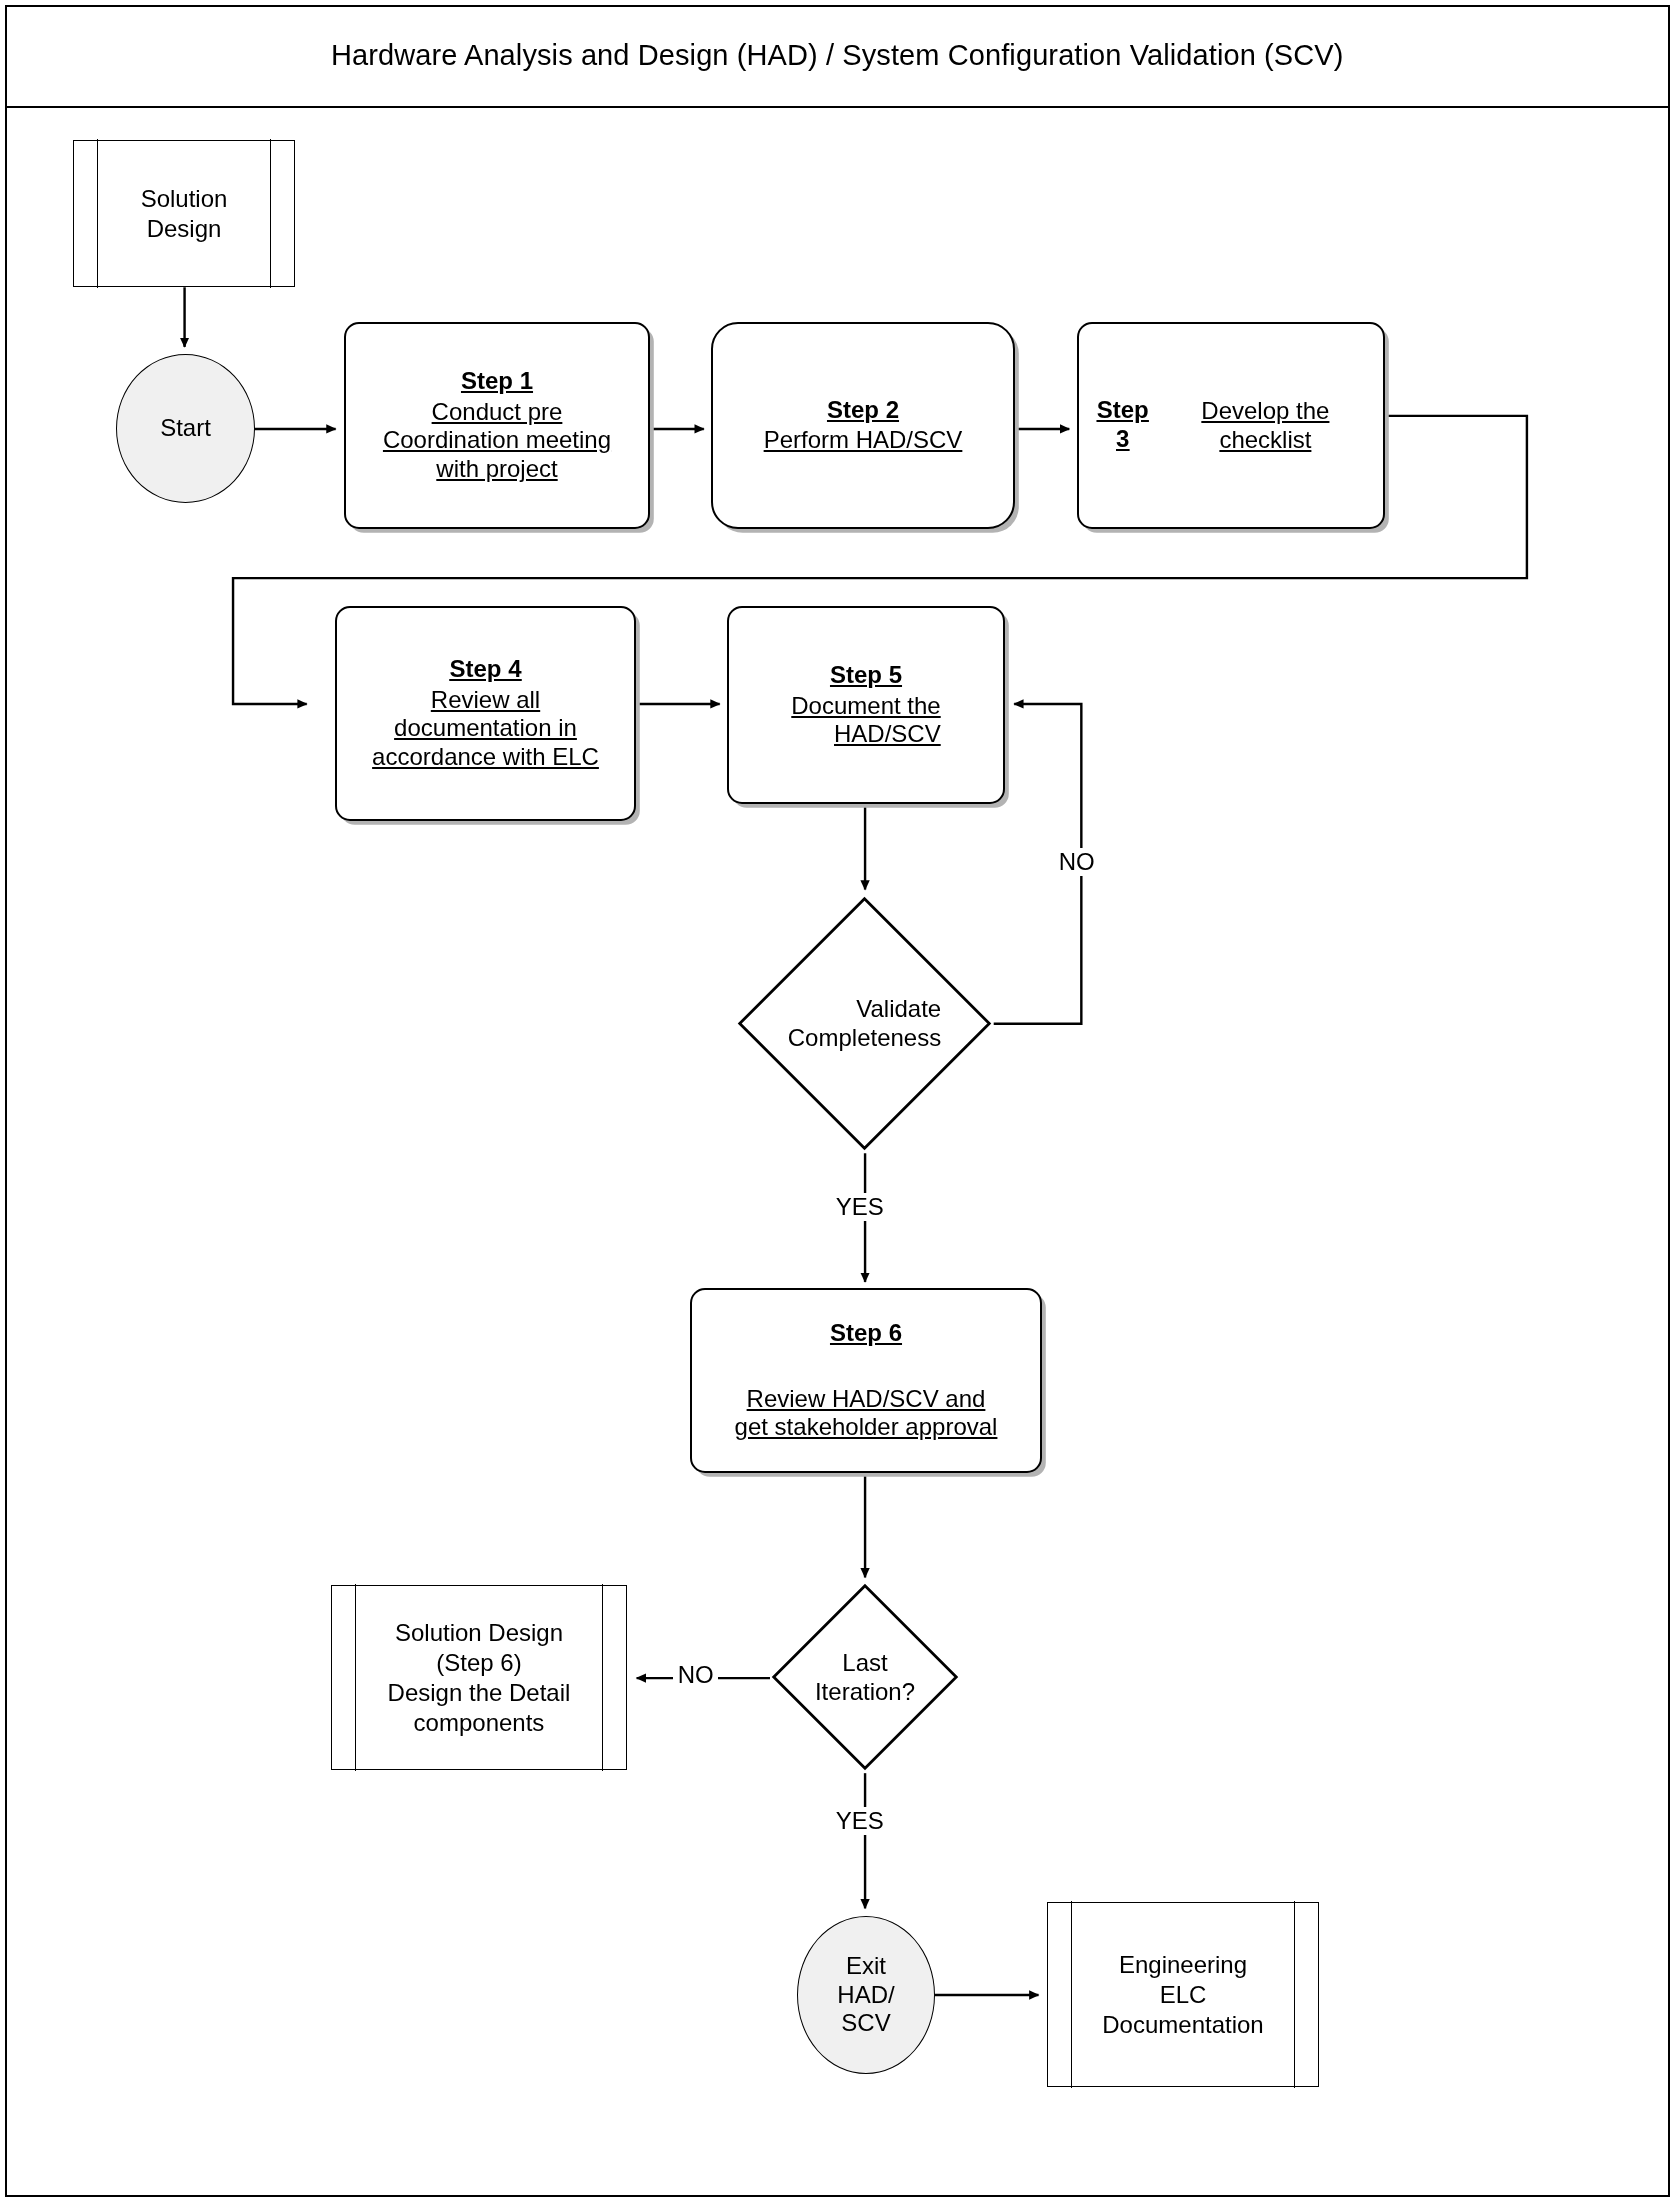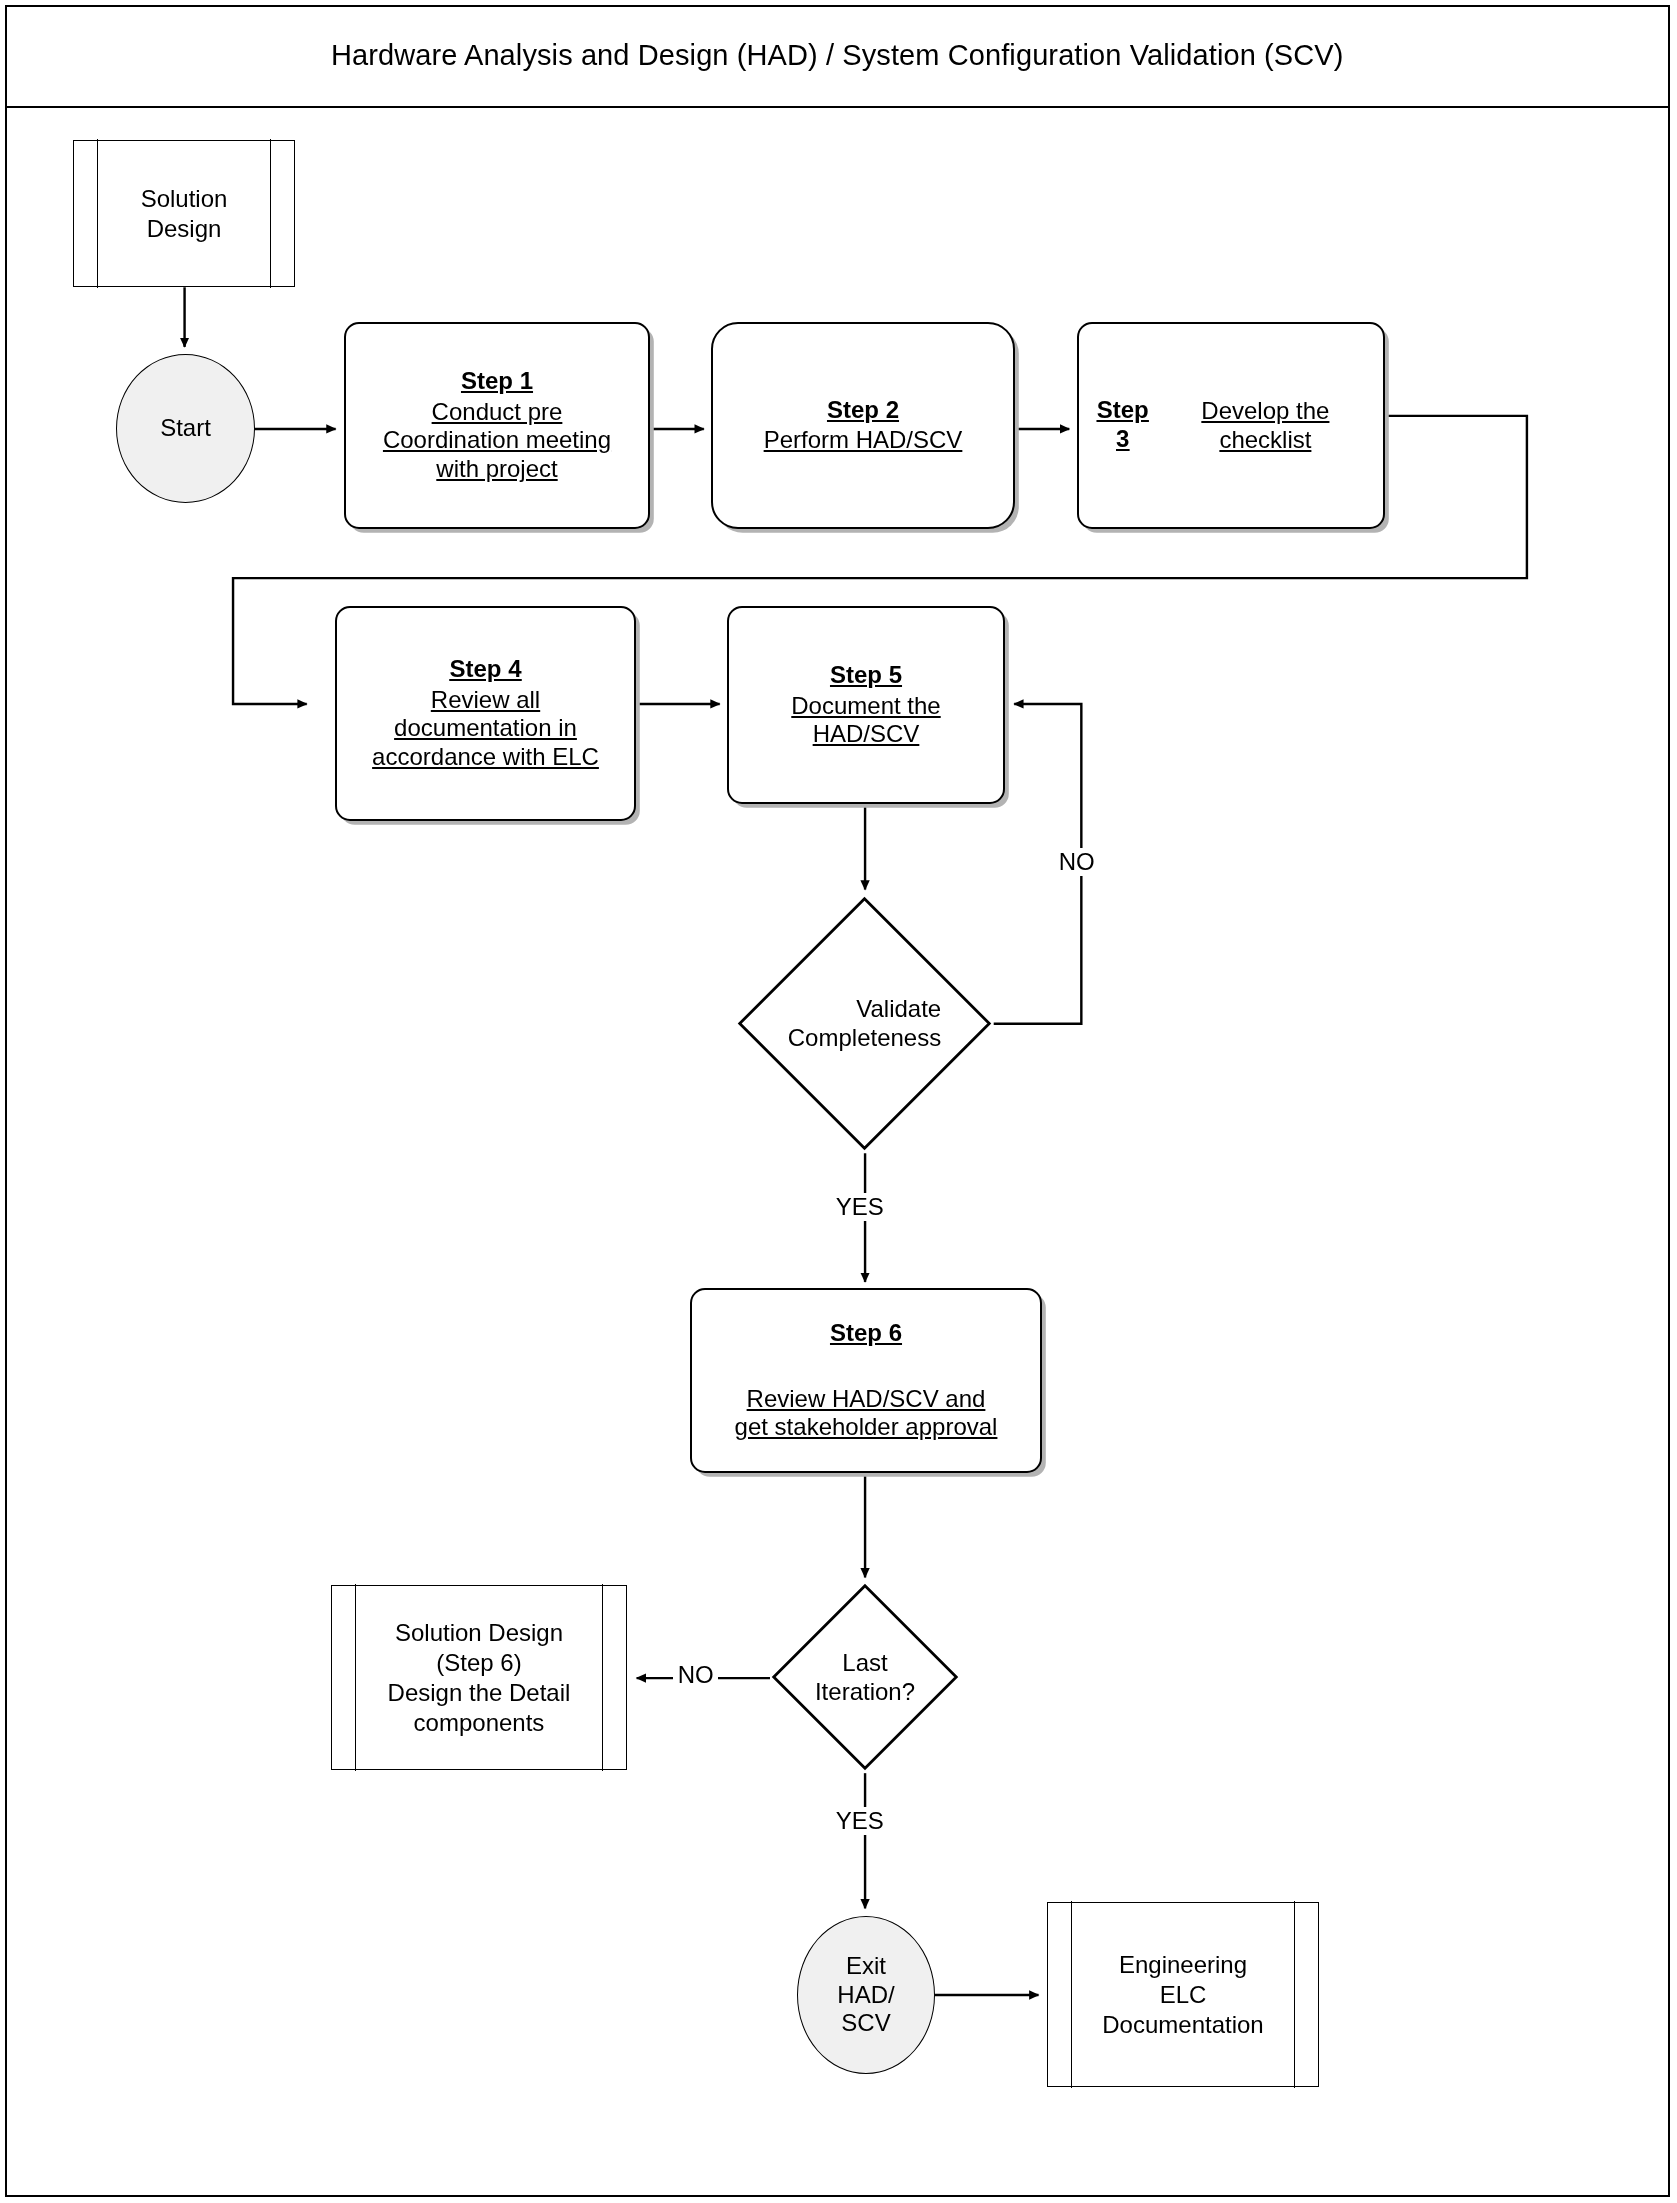--- a/index.html
+++ b/index.html
@@ -227,21 +227,21 @@
     <span class="body">Develop the checklist</span>
   </div>
 
   <div class="node proc" style="left:314px; top:606px; width:301px; height:215px; flex-direction:column;margin-left:21px;">
     <span class="steplabel">Step 4</span>
     <span class="body">Review all
 documentation in
 accordance with ELC</span>
   </div>
 
-  <div class="node proc" style="left:727px; top:606px; width:278px; height:198px; flex-direction:column;">
+  <div class="node proc" style="left:727px; top:606px; width:278px; height:198px; flex-direction:column;text-align:right;">
     <span class="steplabel">Step 5</span>
     <span class="body">Document the
 HAD/SCV</span>
   </div>
 
   <div class="node decision" style="left:736px; top:895px; width:257px; height:257px;text-align:right;">
     <svg class="dia-shape" viewBox="0 0 276 276" preserveAspectRatio="none">
       <polygon points="143,11 271,139 143,267 15,139" fill="#b3b3b3" stroke="none"></polygon>
       <polygon points="138,4 272,138 138,272 4,138" fill="#ffffff" stroke="#000000" stroke-width="3"></polygon>
     </svg>

